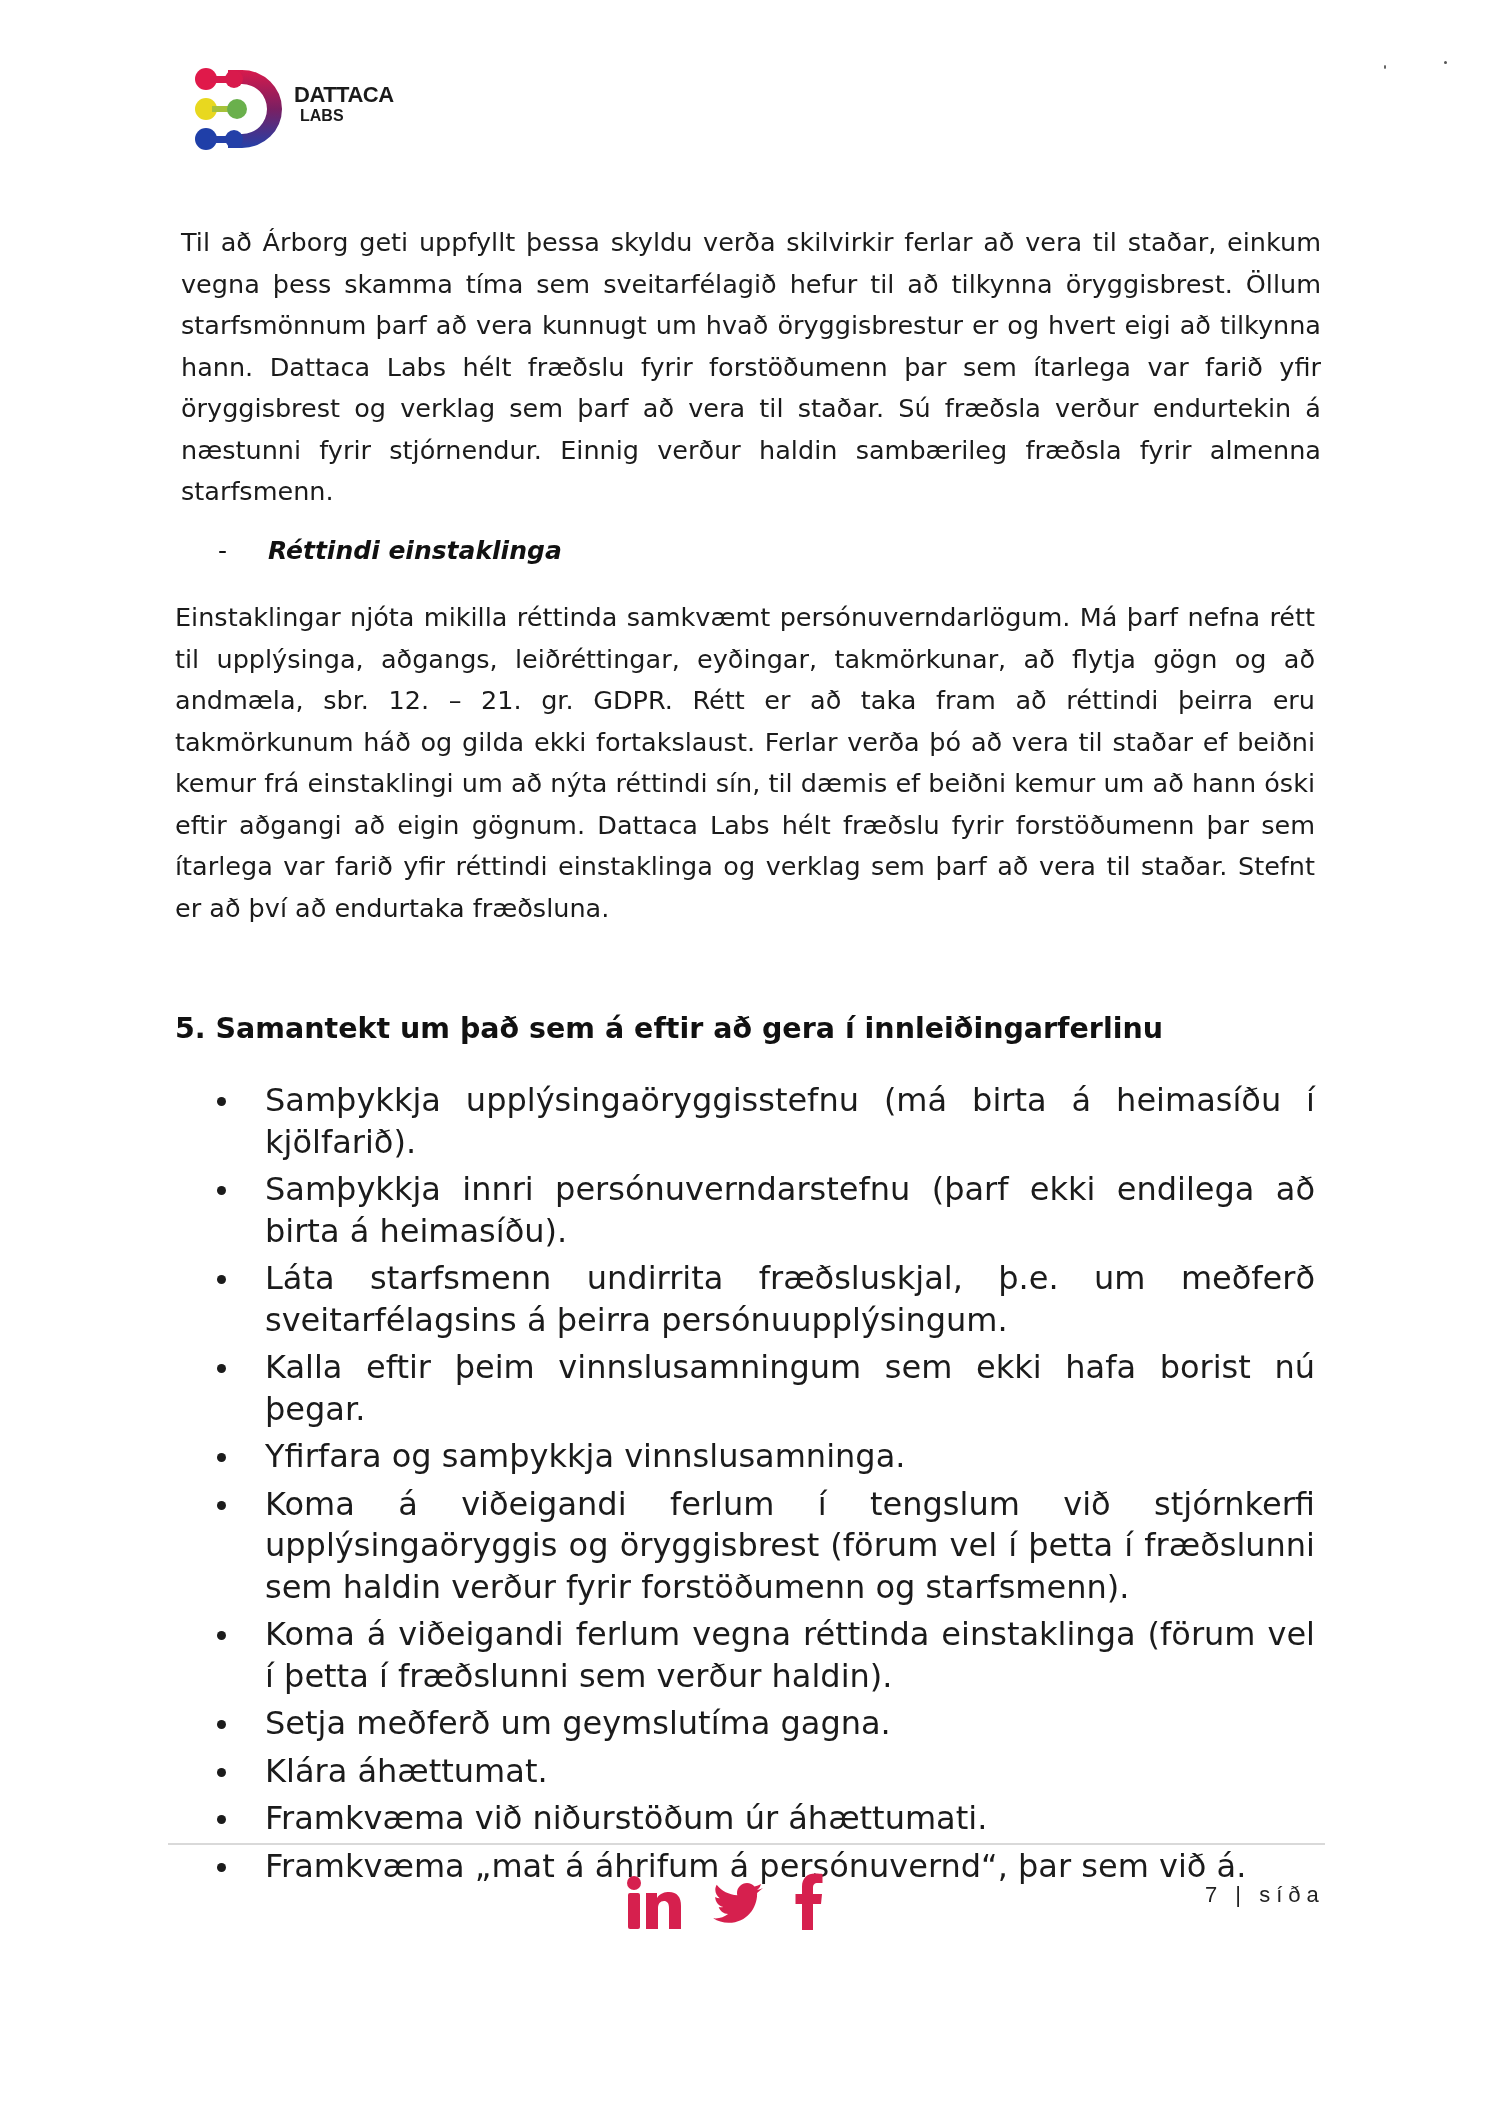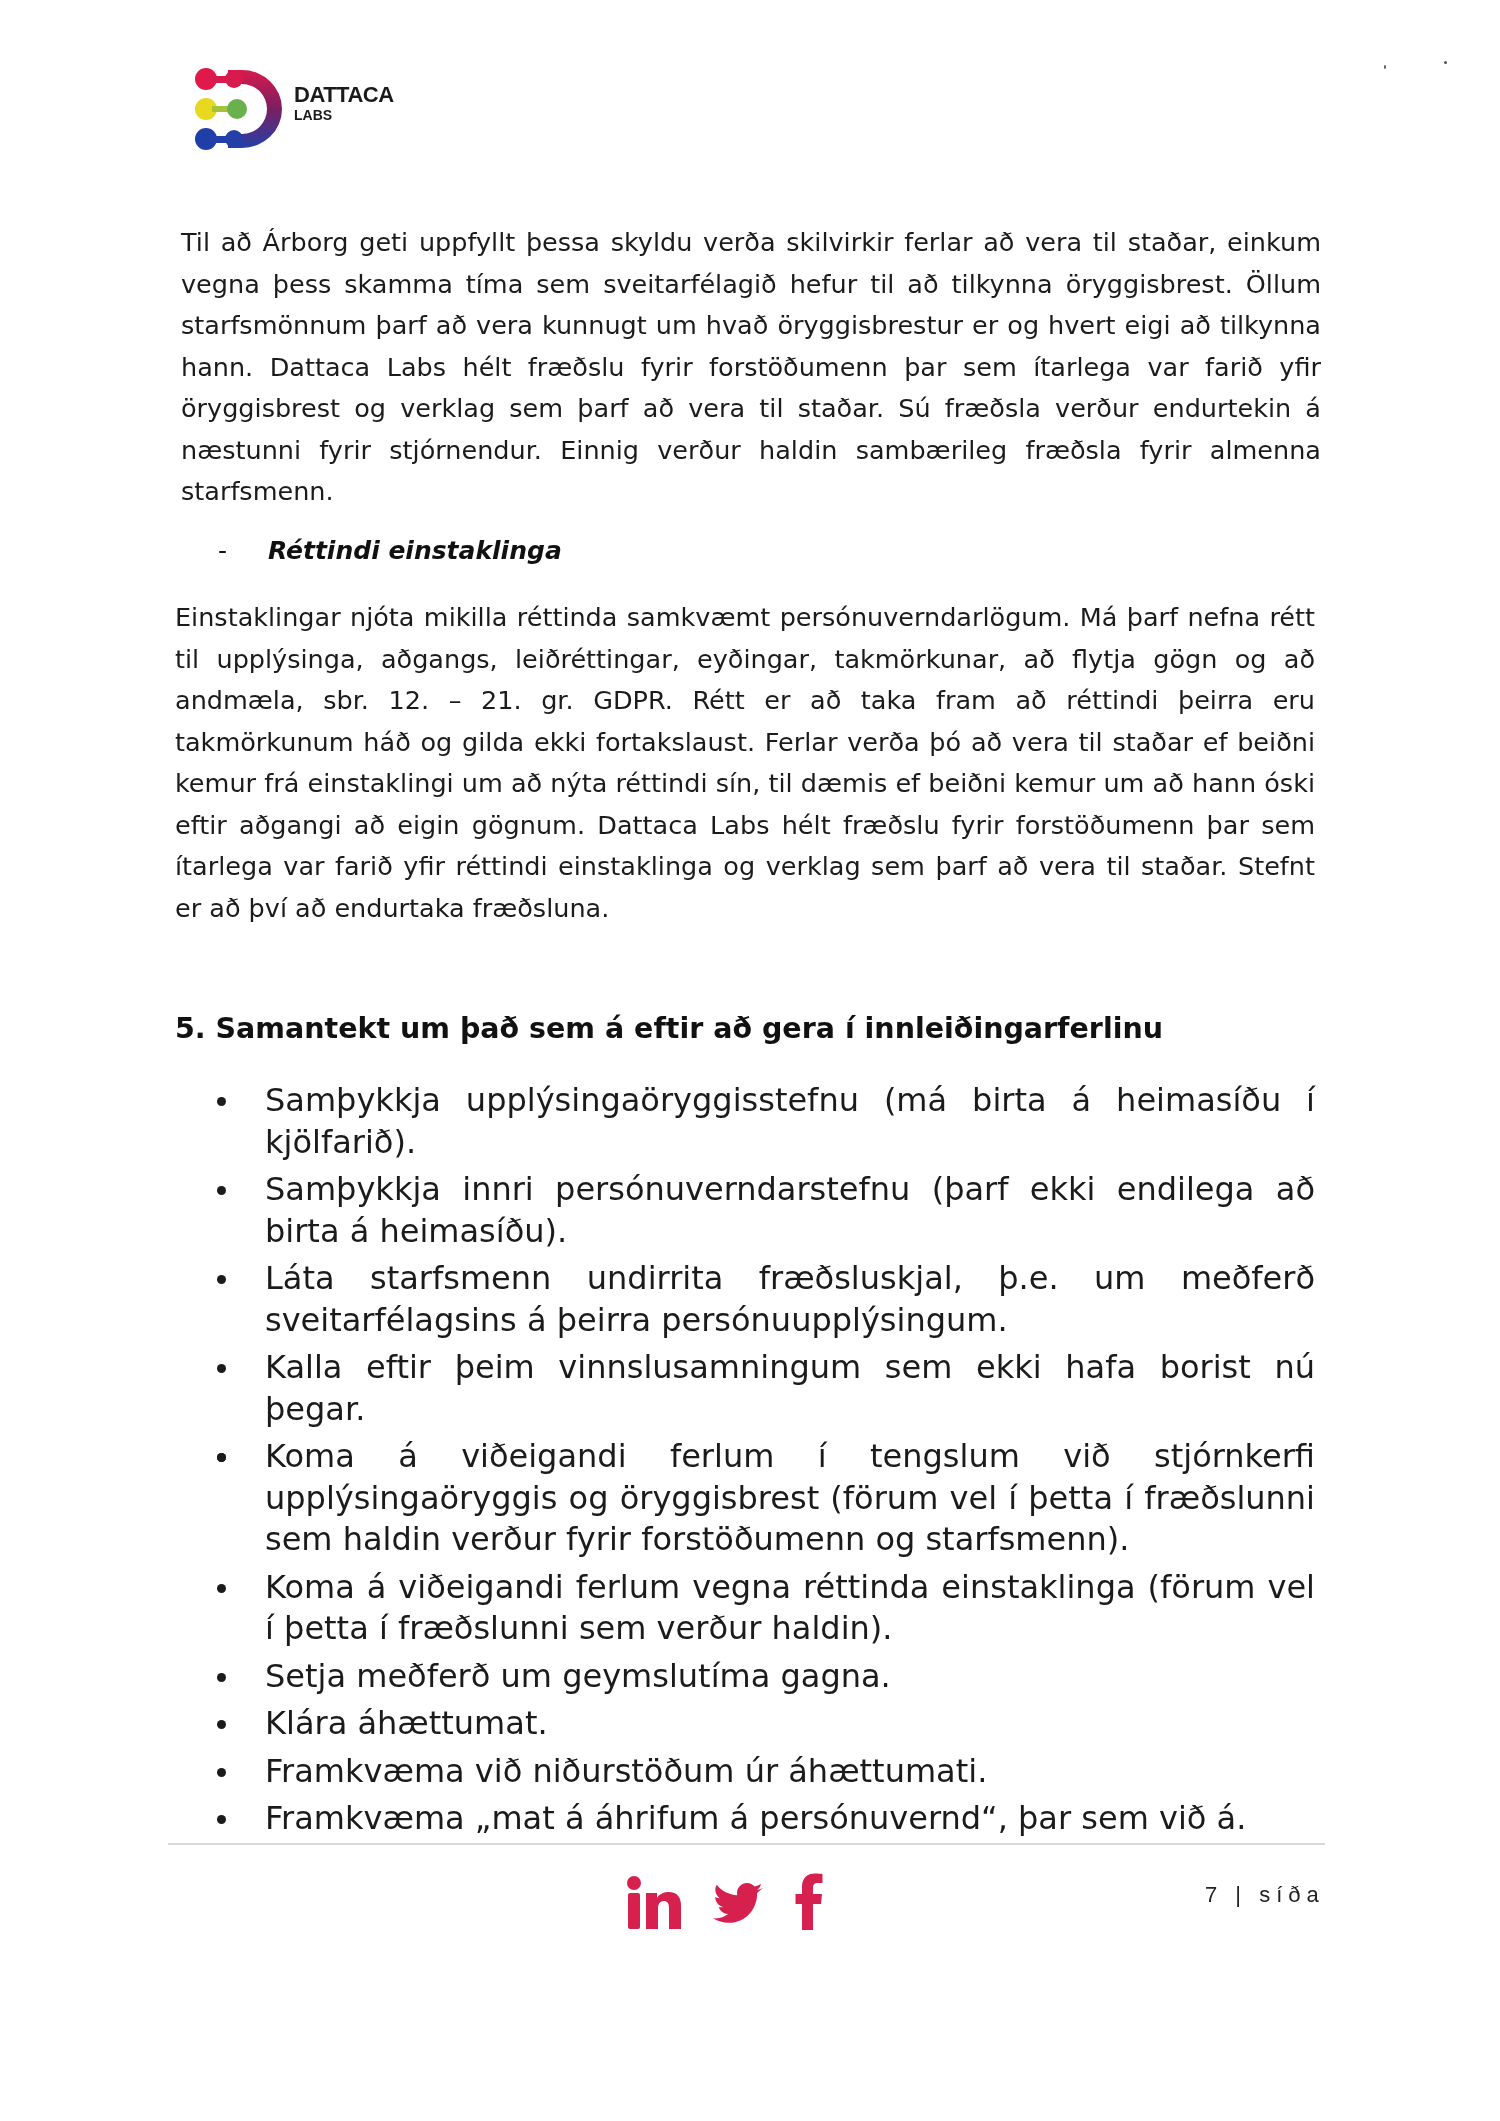--- a/index.html
+++ b/index.html
@@ -5,21 +5,21 @@
   html, body { margin: 0; padding: 0; background: #ffffff; }
   body { width: 1500px; height: 2121px; position: relative; overflow: hidden;
          font-family: "DejaVu Sans", sans-serif; color: #1a1a1a; }
   .page { position: absolute; left: 0; top: 0; width: 1432px; height: 2121px; background: #fff; }
 
   .header-logo { position: absolute; left: 190px; top: 66px; width: 240px; height: 90px; }
   .logo-mark { position: absolute; left: 0; top: 0; width: 95px; height: 86px; }
   .logo-text { position: absolute; left: 104px; top: 18px; font-family: "Liberation Sans", sans-serif;
                font-weight: bold; color: #1a1a1a; line-height: 1; }
   .logo-text .l1 { font-size: 22px; letter-spacing: -0.5px; display: block; }
-  .logo-text .l2 { font-size: 14px; display: block; margin-top: 2px; }
+  .logo-text .l2 { font-size: 16px; display: block; margin-top: 2px; margin-left: 6px; }
 
   .specks span { position: absolute; width: 3px; height: 3px; border-radius: 50%; background: #555; }
 
   .content { position: absolute; left: 181px; top: 222px; width: 1140px; }
   p.body { margin: 0; font-size: 25.5px; line-height: 41.5px; text-align: justify; color: #1b1b1b; }
 
   .subhead { position: absolute; left: 218px; top: 536px; font-size: 25px; font-weight: bold;
              font-style: italic; color: #111; }
   .subhead .dash { display: inline-block; width: 50px; font-weight: normal; font-style: normal; }
 
@@ -87,21 +87,21 @@
     <p class="body">Einstaklingar njóta mikilla réttinda samkvæmt persónuverndarlögum. Má þarf nefna rétt til upplýsinga, aðgangs, leiðréttingar, eyðingar, takmörkunar, að flytja gögn og að andmæla, sbr. 12. – 21. gr. GDPR. Rétt er að taka fram að réttindi þeirra eru takmörkunum háð og gilda ekki fortakslaust. Ferlar verða þó að vera til staðar ef beiðni kemur frá einstaklingi um að nýta réttindi sín, til dæmis ef beiðni kemur um að hann óski eftir aðgangi að eigin gögnum. Dattaca Labs hélt fræðslu fyrir forstöðumenn þar sem ítarlega var farið yfir réttindi einstaklinga og verklag sem þarf að vera til staðar. Stefnt er að því að endurtaka fræðsluna.</p>
   </div>
 
   <h2 class="h5">5. Samantekt um það sem á eftir að gera í innleiðingarferlinu</h2>
 
   <ul class="todo">
     <li><span class="bullet"></span><span>Samþykkja upplýsingaöryggisstefnu (má birta á heimasíðu í kjölfarið).</span></li>
     <li><span class="bullet"></span><span>Samþykkja innri persónuverndarstefnu (þarf ekki endilega að birta á heimasíðu).</span></li>
     <li><span class="bullet"></span><span>Láta starfsmenn undirrita fræðsluskjal, þ.e. um meðferð sveitarfélagsins á þeirra persónuupplýsingum.</span></li>
     <li><span class="bullet"></span><span>Kalla eftir þeim vinnslusamningum sem ekki hafa borist nú þegar.</span></li>
-    <li><span class="bullet"></span></li>
+    <li><span class="bullet"></span><span>Yfirfara og samþykkja vinnslusamninga.</span></li>
     <li><span class="bullet"></span><span>Koma á viðeigandi ferlum í tengslum við stjórnkerfi upplýsingaöryggis og öryggisbrest (förum vel í þetta í fræðslunni sem haldin verður fyrir forstöðumenn og starfsmenn).</span></li>
     <li><span class="bullet"></span><span>Koma á viðeigandi ferlum vegna réttinda einstaklinga (förum vel í þetta í fræðslunni sem verður haldin).</span></li>
     <li><span class="bullet"></span><span>Setja meðferð um geymslutíma gagna.</span></li>
     <li><span class="bullet"></span><span>Klára áhættumat.</span></li>
     <li><span class="bullet"></span><span>Framkvæma við niðurstöðum úr áhættumati.</span></li>
     <li><span class="bullet"></span><span>Framkvæma „mat á áhrifum á persónuvernd“, þar sem við á.</span></li>
   </ul>
 
   <div class="footer-rule"></div>
 

